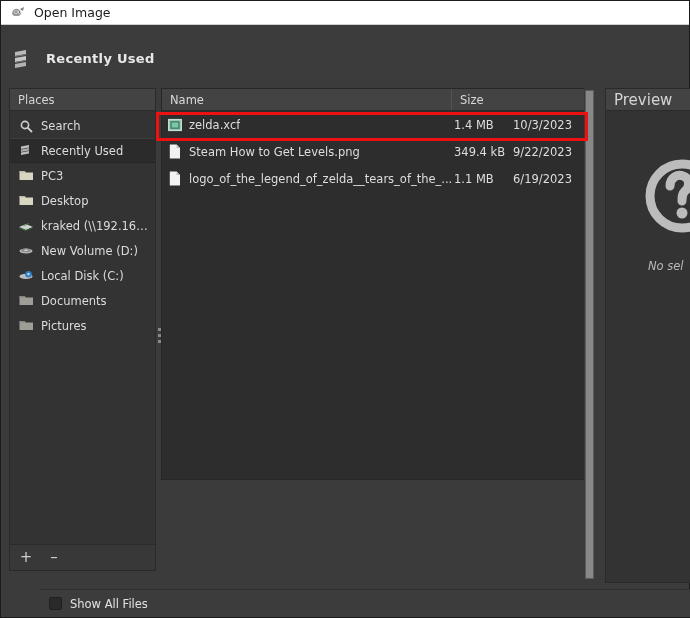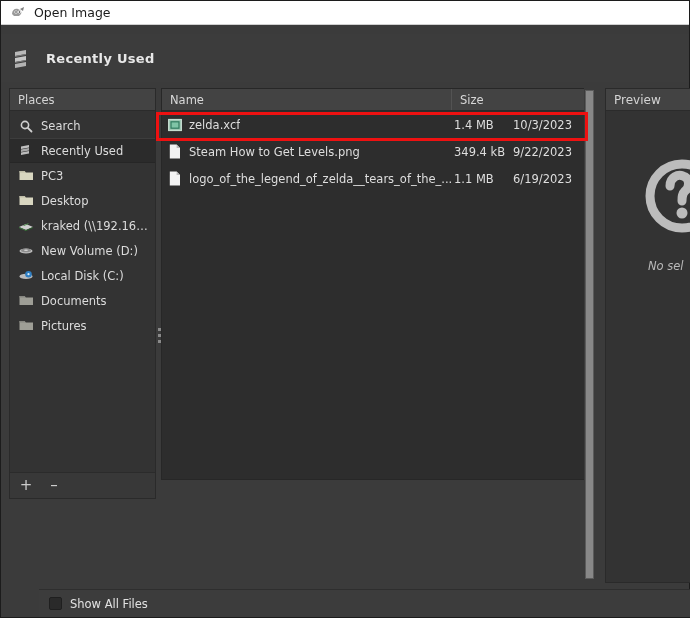--- a/index.html
+++ b/index.html
@@ -56,21 +56,21 @@
   
   .main {
     position:absolute; left:0; top:81px;
     width:688px; height:507px;
     background:#3b3b3b;
   }
 
   
   .places {
     position:absolute; left:8px; top:6px;
-    width:147px; height:411px;
+    width:147px; height:483px;
     background:#333333;
     border:1px solid #2a2a2a;
     display:flex; flex-direction:column;
   }
   .places-header {
     height:22px;
     background:#434343;
     border-bottom:1px solid #2b2b2b;
     display:flex; align-items:center;
     padding-left:8px;
@@ -217,21 +217,21 @@
     background:#333333;
     border:1px solid #2a2a2a; border-right:none;
     overflow:hidden;
   }
   .preview-header {
     height:22px;
     background:#434343;
     border-bottom:1px solid #2b2b2b;
     display:flex; align-items:center;
     padding-left:8px;
-    color:#d4d4d4; font-size:12px;
+    color:#d4d4d4; font-size:15px;
   }
   .preview-body {
     position:relative;
     height:471px;
     background:#333333;
   }
   .preview-icon {
     position:absolute; left:36px; top:45px;
     width:80px; height:80px;
   }

